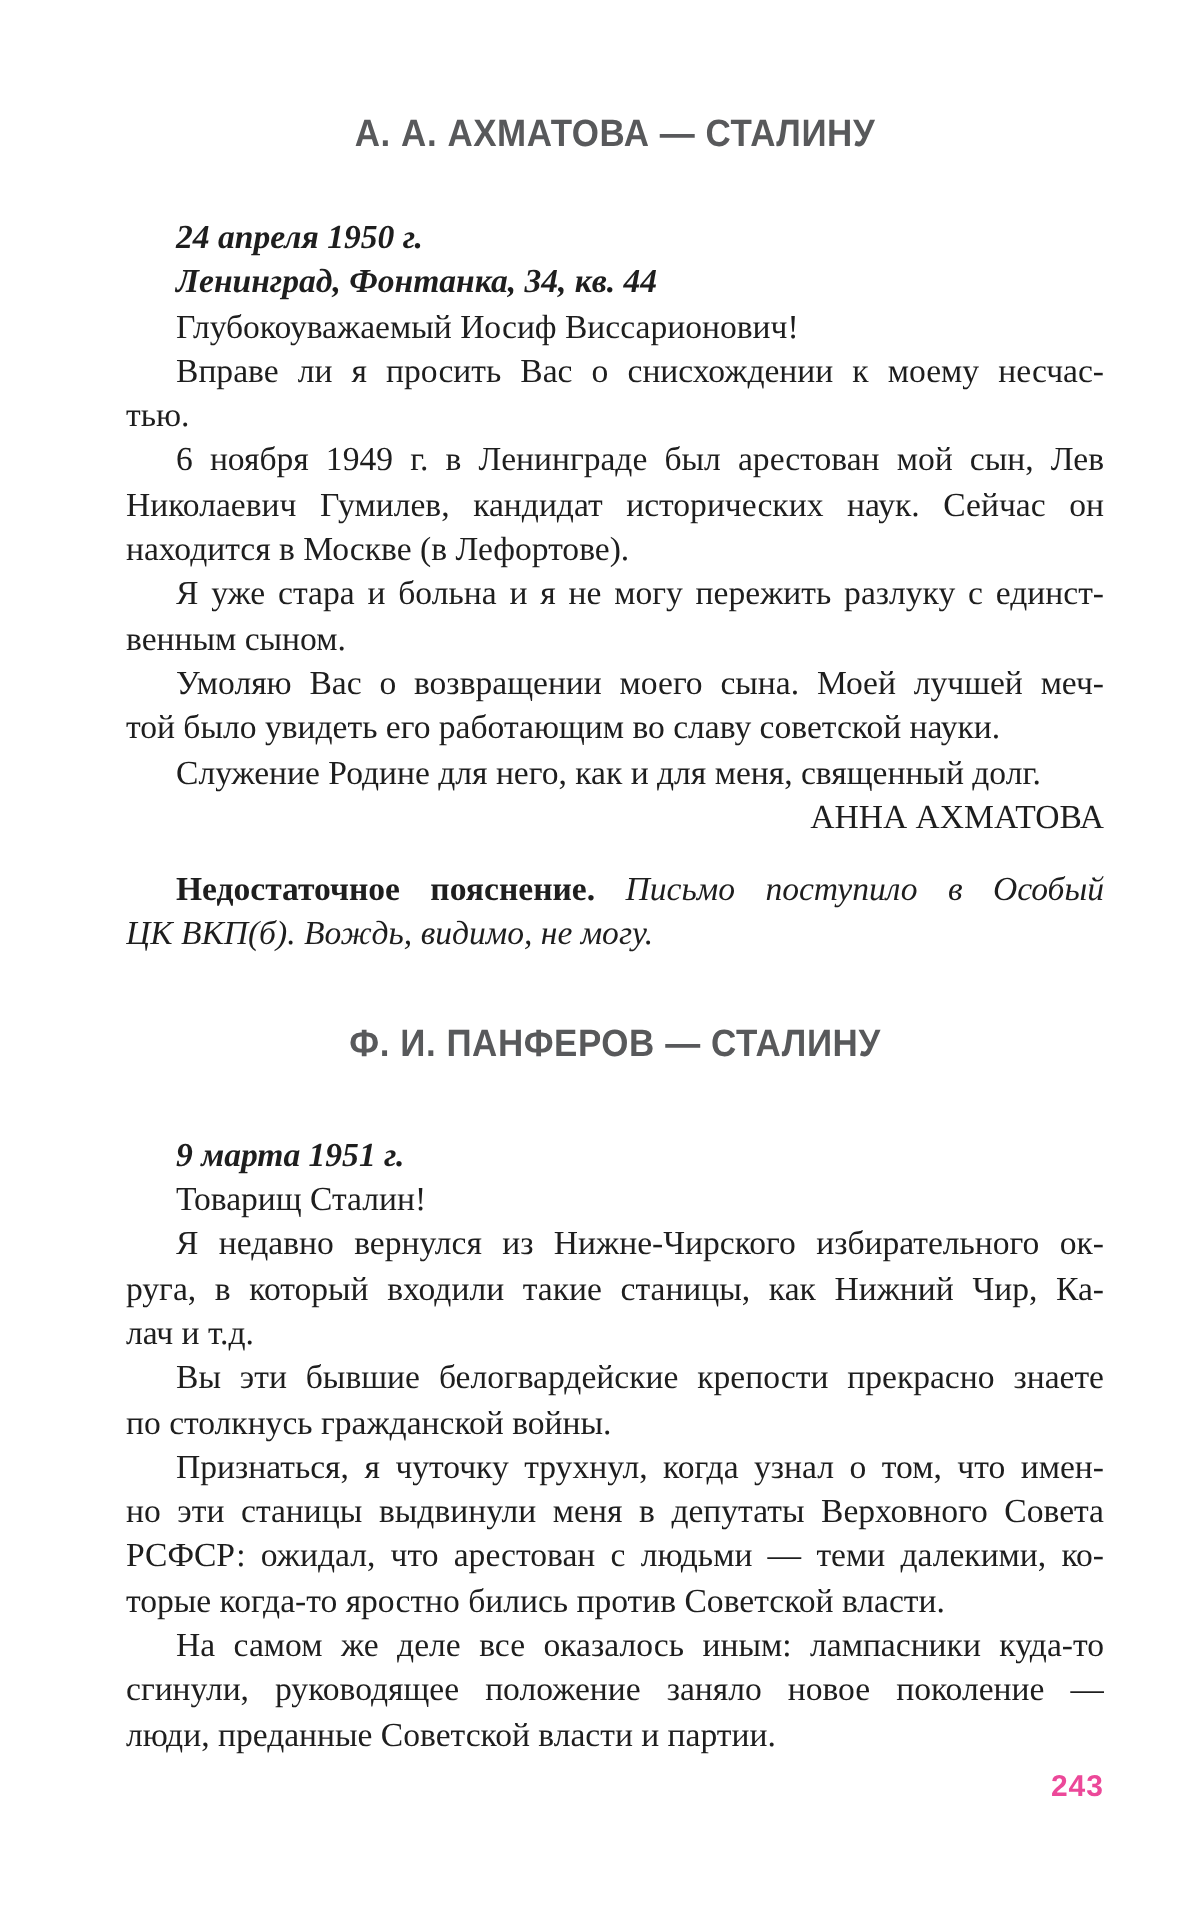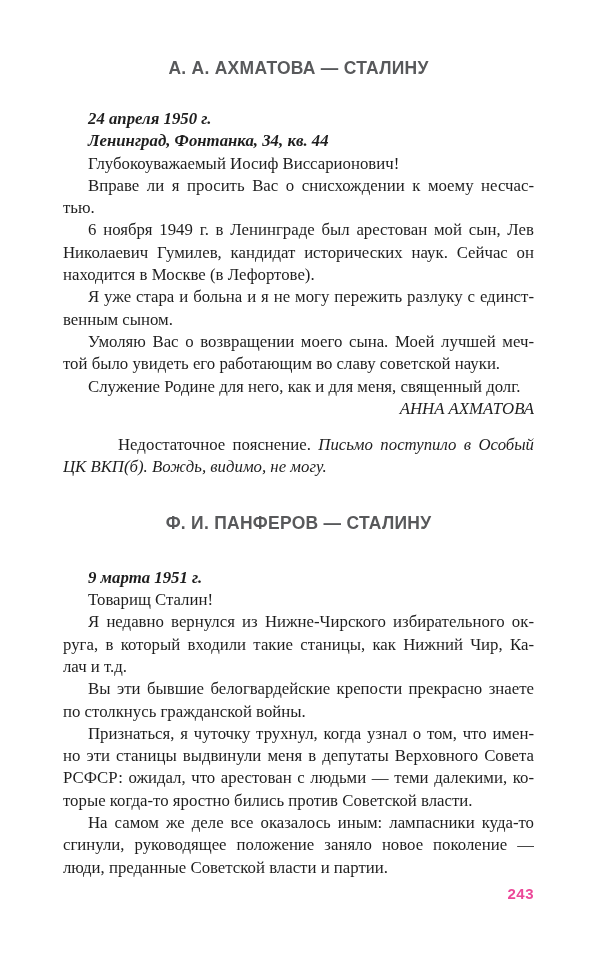--- a/index.html
+++ b/index.html
@@ -6,21 +6,21 @@
     margin: 0;
     padding: 0;
     background: #ffffff;
   }
   .page {
     position: relative;
     width: 600px;
     height: 960px;
     background: #ffffff;
     box-sizing: border-box;
-    padding: 58px 66px 0 63px;
+    padding: 58px 48px 0 63px;
     font-family: "Liberation Serif", "DejaVu Serif", serif;
     font-size: 16.8px;
     color: #1e1e1e;
     overflow: hidden;
   }
   .heading {
     font-family: "Liberation Sans", "DejaVu Sans", sans-serif;
     font-weight: bold;
     font-size: 19px;
     line-height: 20px;
@@ -46,25 +46,24 @@
   .j {
     text-align: justify;
     text-align-last: justify;
   }
   .para.date .ln {
     font-weight: bold;
     font-style: italic;
   }
   .para.signature .ln {
     text-align: right;
-    font-style: italic;
     text-indent: 0;
   }
   .note { margin-top: 14px; }
-  .note .bold { font-weight: normal; font-style: normal; margin-left: 30px; }
+  .note .bold { font-weight: bold; font-style: normal; }
   .note .italic { font-style: italic; }
   .page-number {
     margin-top: 6px;
     text-align: right;
     font-family: "Liberation Sans", "DejaVu Sans", sans-serif;
     font-weight: bold;
     font-size: 15px;
     color: #ec4899;
     letter-spacing: 0.5px;
   }

